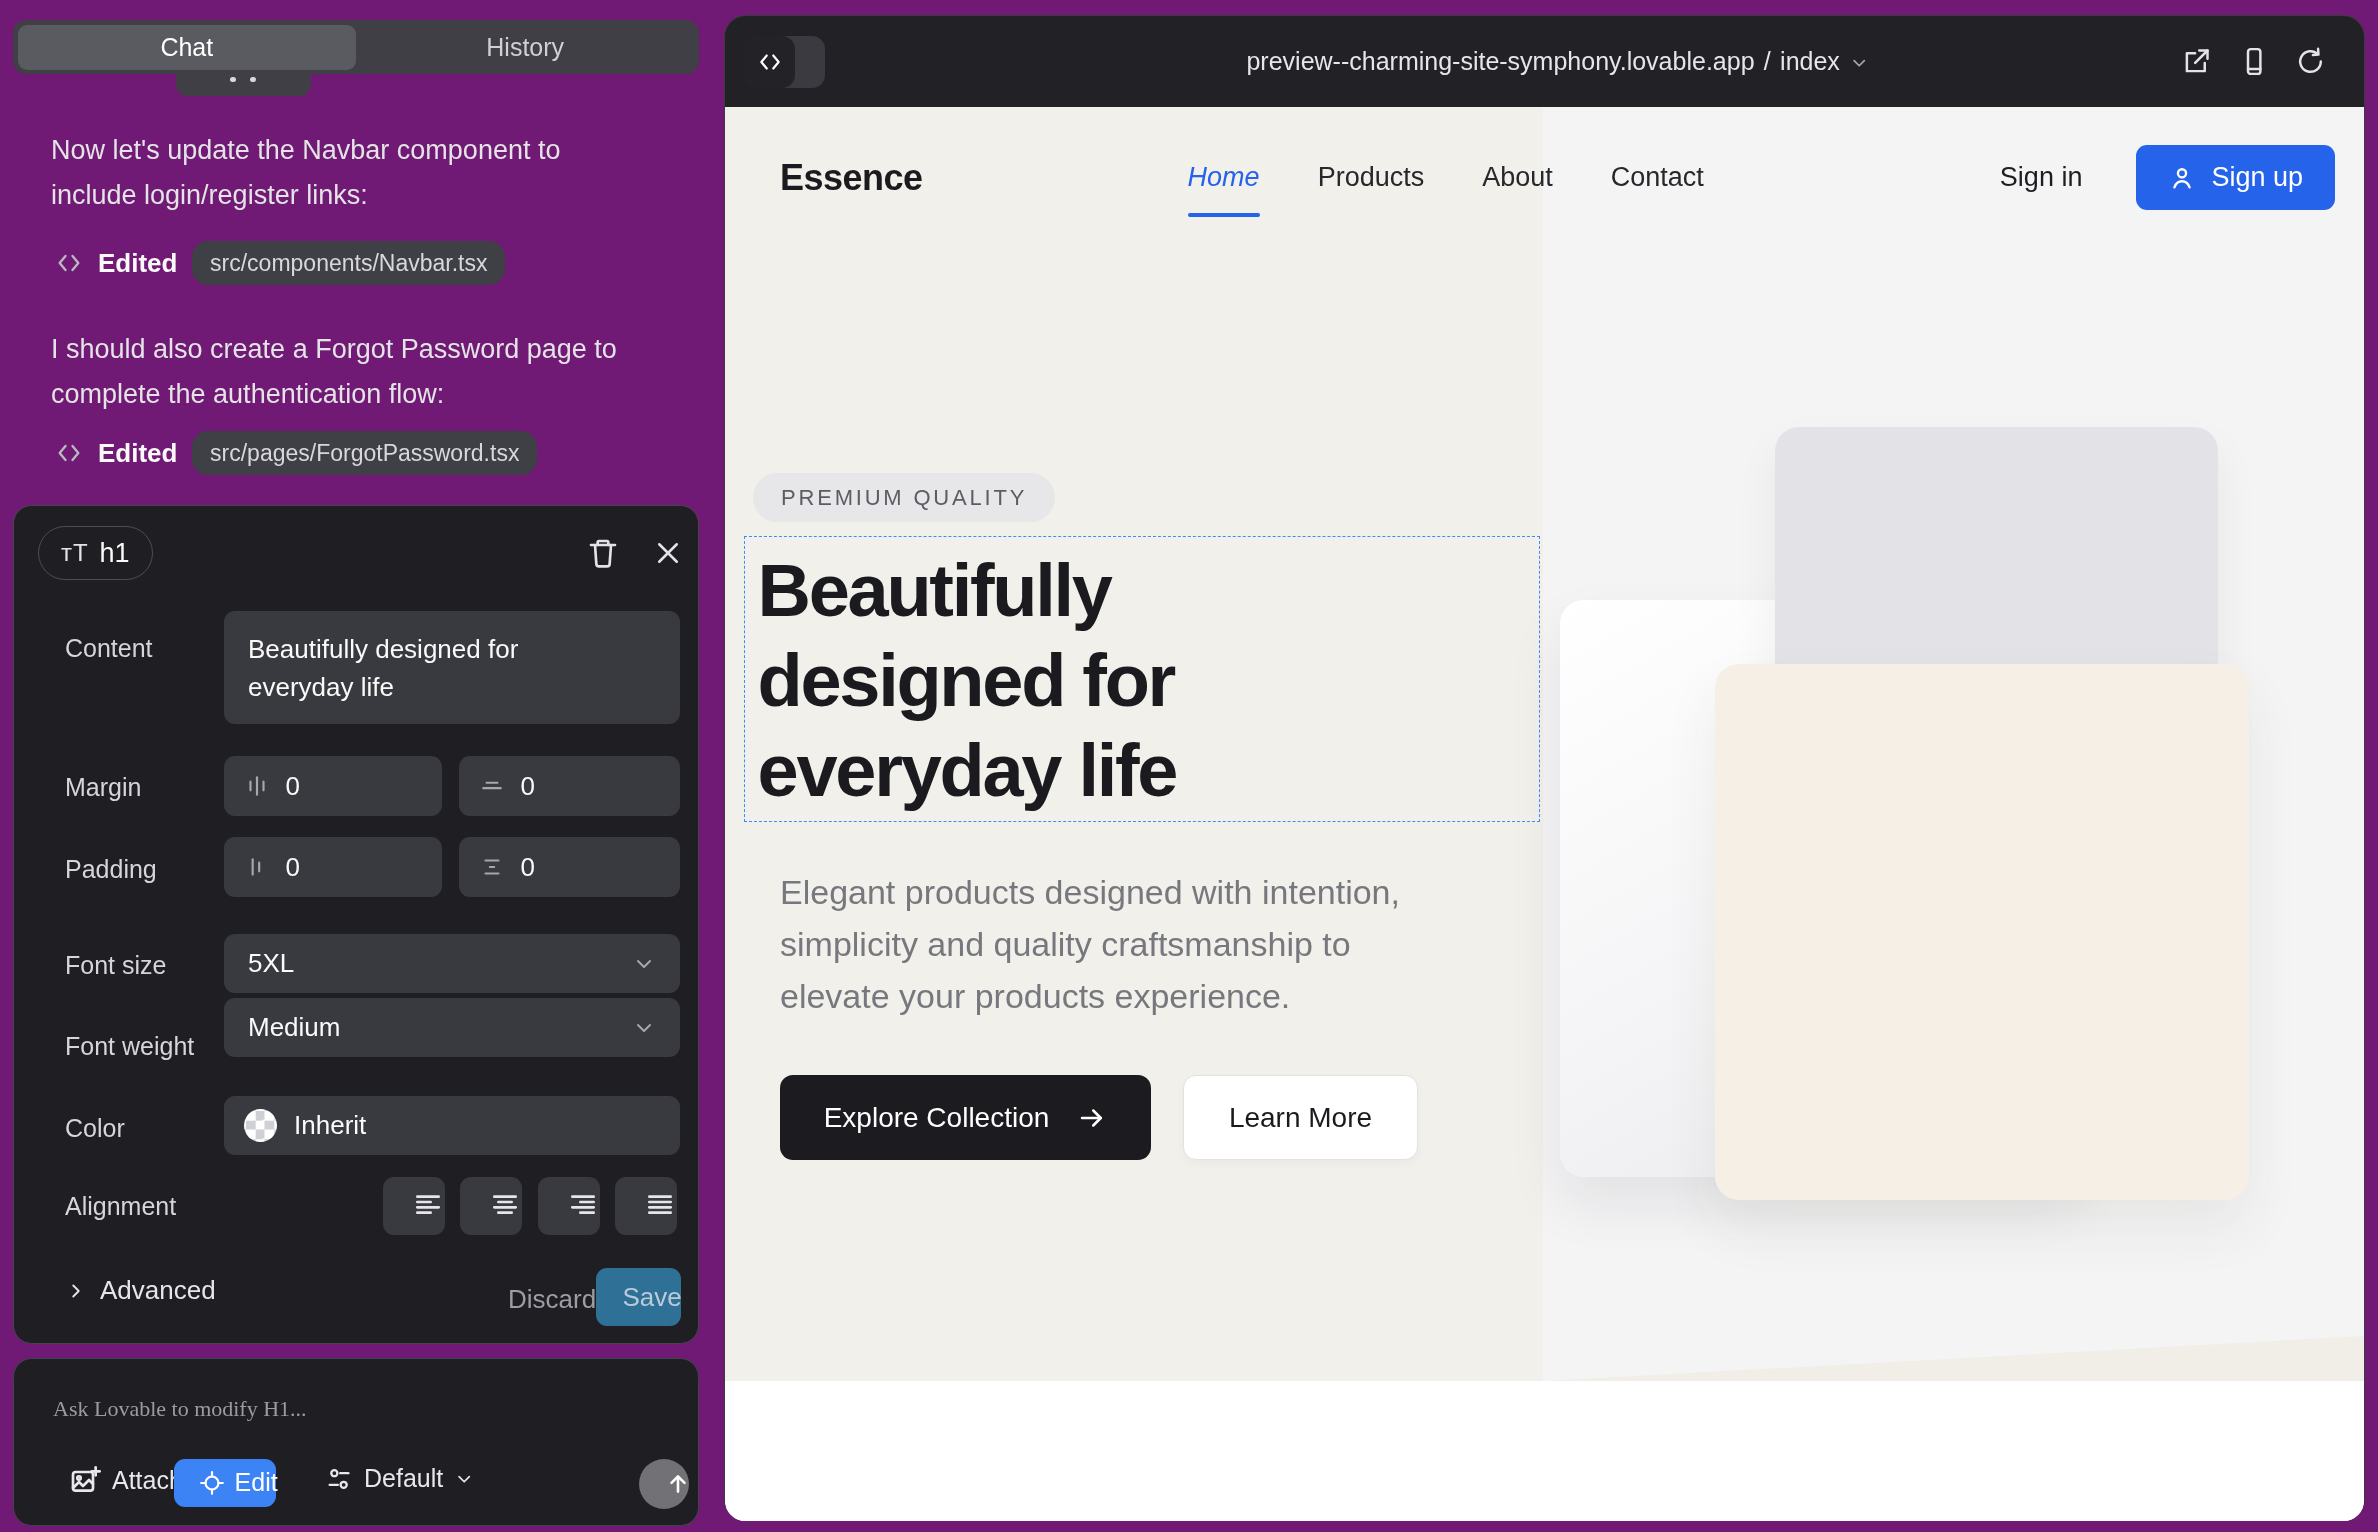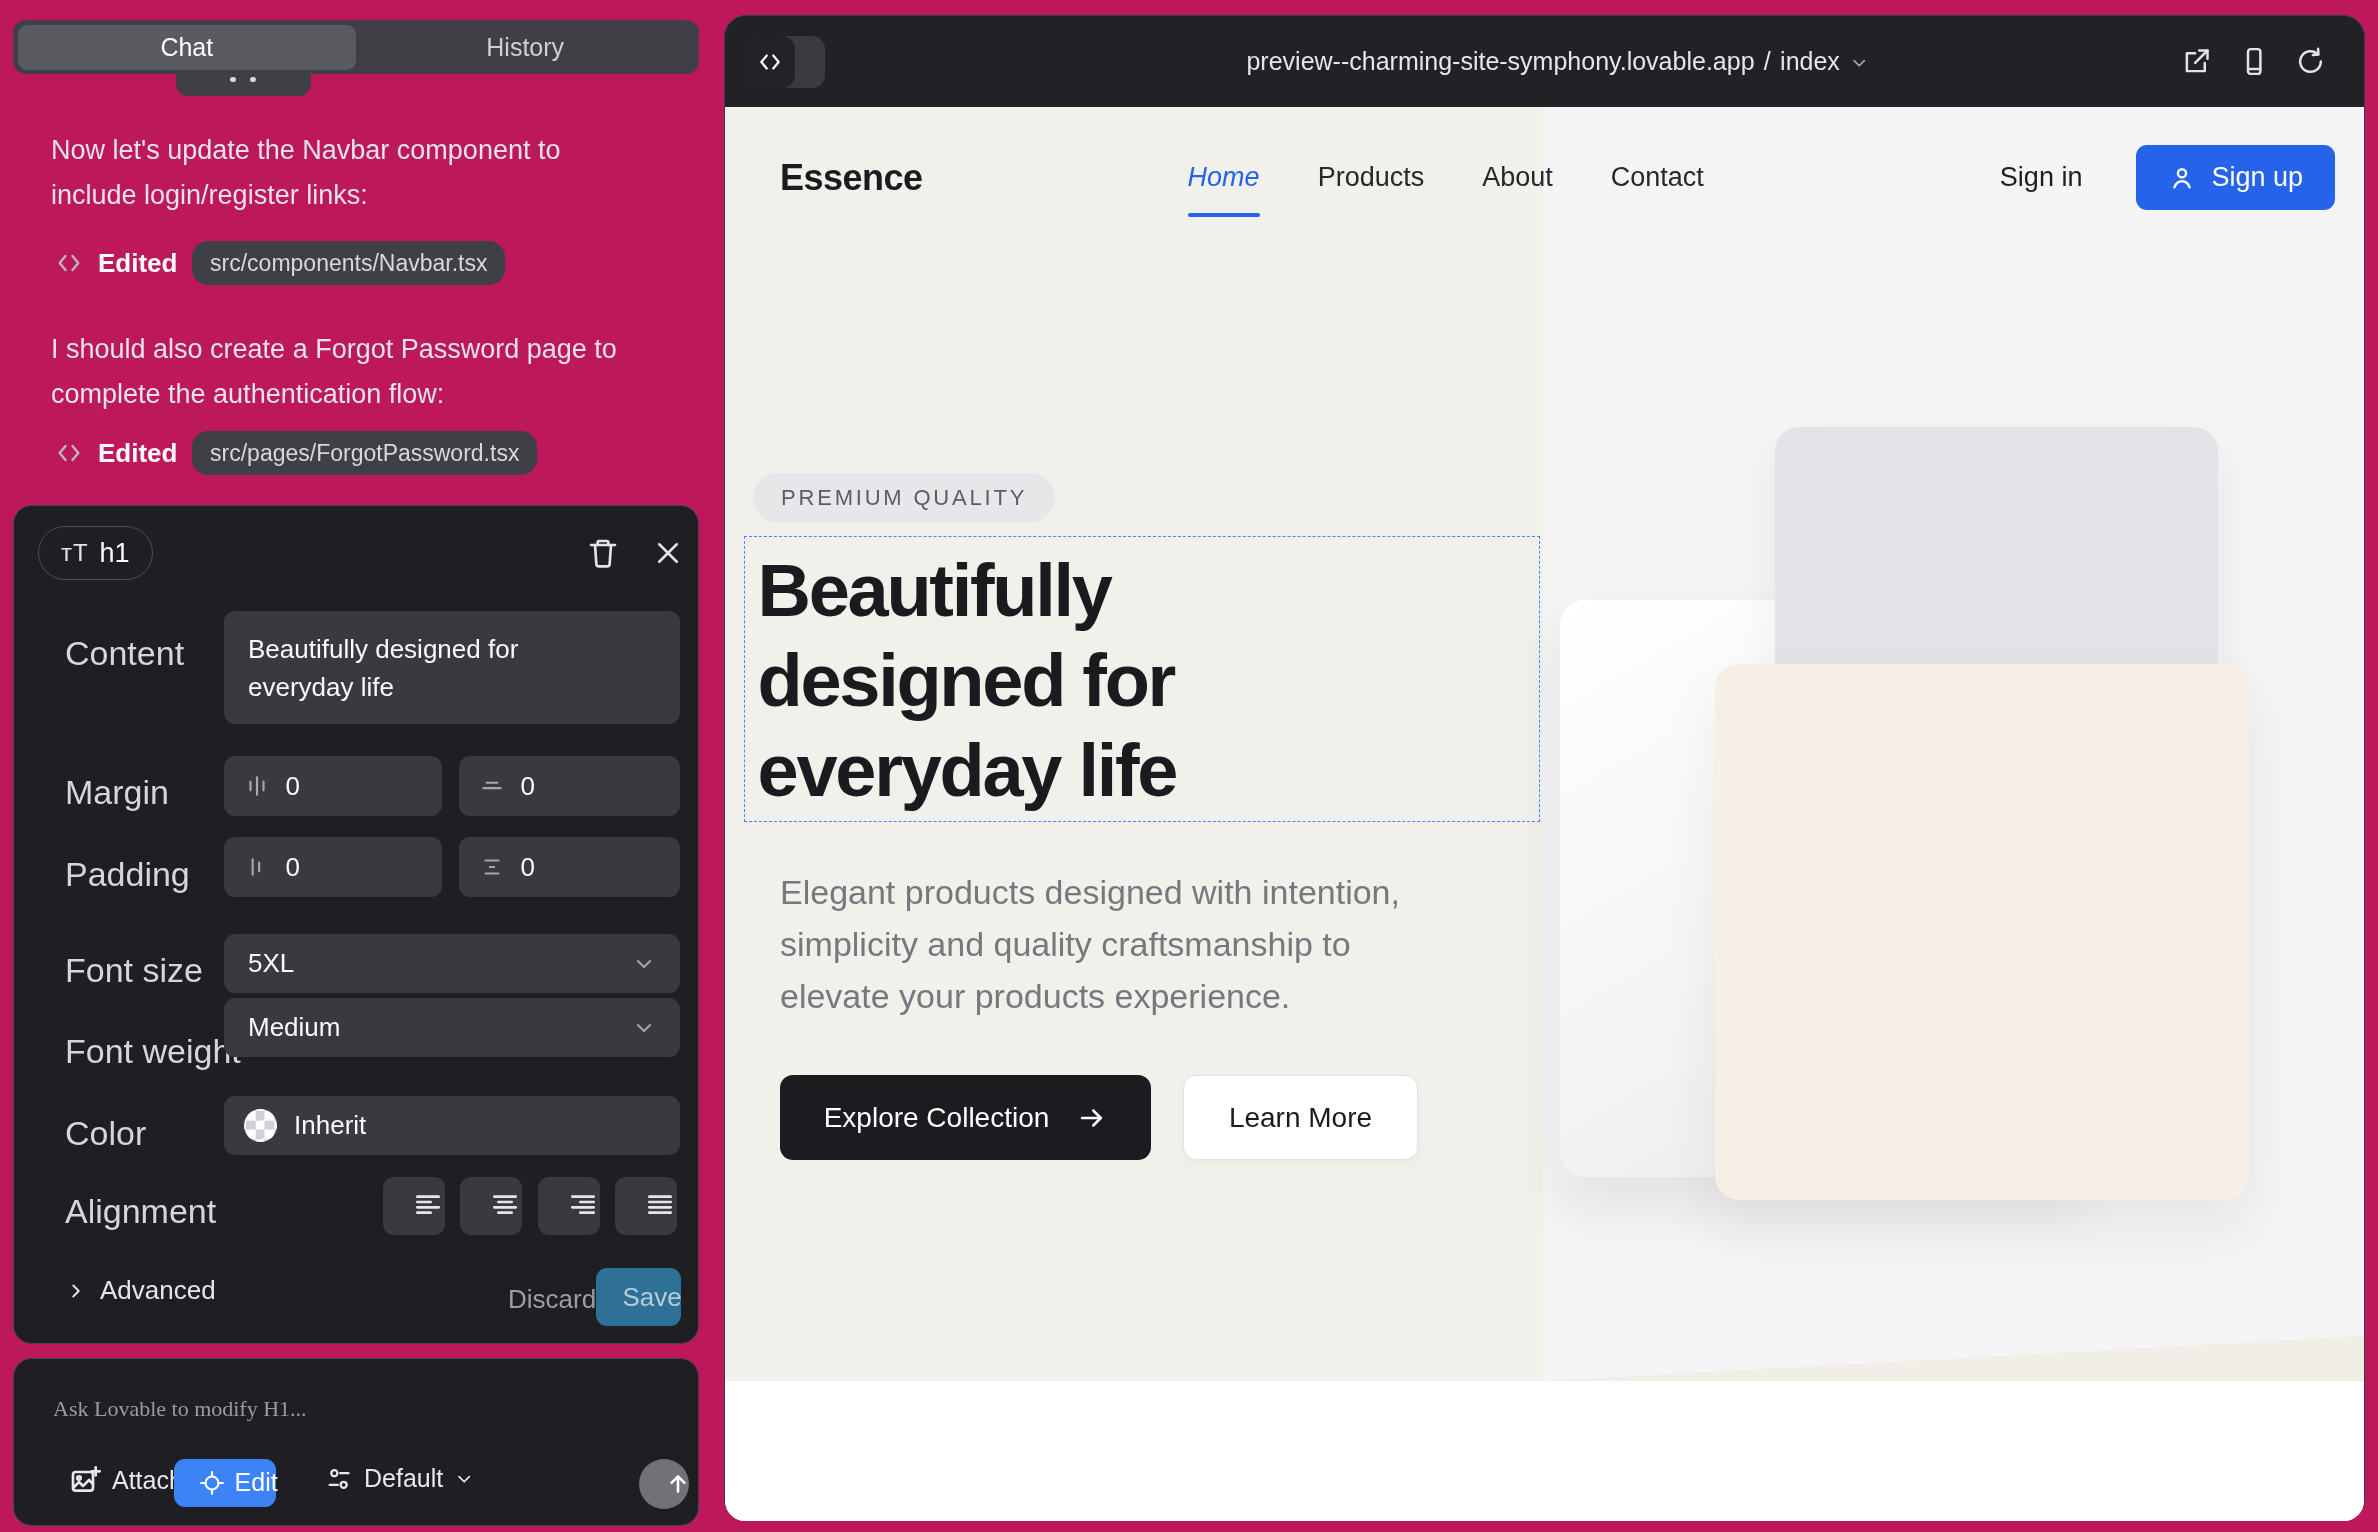--- a/index.html
+++ b/index.html
@@ -1,18 +1,18 @@
 <!DOCTYPE html>
 <html style="font-size:15px"><head>
 <meta charset="utf-8">
 <style>
   * { margin:0; padding:0; box-sizing:border-box; }
   html,body { background:#0e0e10; }
   body { font-family:"Liberation Sans", sans-serif; }
-  .app { position:relative; width:2378px; height:1532px; background:#be185d; overflow:hidden; }
+  .app { position:relative; width:2378px; height:1532px; background:#701a75; overflow:hidden; }
   .abs { position:absolute;padding-left:27px; }
   svg { display:block; }
 
   
   .tabbar { left:13px; top:20.4px; width:686px; height:54px; background:#3f3f45; border-radius:13px; display:flex; padding:4.6px; }
   .tab { flex:1; display:flex; align-items:center; justify-content:center; font-size:25px; color:#cfcfd4; border-radius:9.3px; }
   .tab.active { background:#5a5a61; color:#ffffff; }
   .clipped-pill { left:176px; top:74px; width:135px; height:22px; background:#3f3f45; border-radius:0 0 12px 12px; }
   .clipped-pill i { position:absolute; top:2.8px; width:5.6px; height:5.6px; border-radius:50%; background:#d9d9dd; }
   .msg { left:24px; width:594px; font-size:27px; line-height:45px; color:#e4e4e6; }
@@ -21,21 +21,21 @@
   .chip-row .code { color:#b9b9bf; }
   .chip-row .edited { font-size:26px; font-weight:bold; color:#fafafa; }
   .file-chip { background:#3f3f46; border-radius:16px; padding:8.3px 17.6px; font-size:23px; color:#d8d8dc; }
 
   
   .panel { left:13px; top:505px; width:686px; height:839px; background:#1f1f23; border:1.9px solid #45454d; border-radius:18.6px; }
   .tag-badge { left:24px; top:20.4px; height:54px; border:1.9px solid #4c4c54; border-radius:927px; display:flex; align-items:center; gap:11px; padding:0 22px; }
   .tag-badge .ticon { font-size:24px; color:#e4e4e7; letter-spacing:0.9px; }
   .tag-badge .tag { font-size:27px; color:#fafafa; }
   .icon-btn { width:41px; height:41px; display:flex; align-items:center; justify-content:center; color:#e4e4e7; }
-  .row-label { left:24px; font-size:34px; color:#d6d6da; }
+  .row-label { left:24px; font-size:25px; color:#d6d6da; }
   .field { background:#393940; border-radius:11px; display:flex; align-items:center; color:#fafafa; font-size:26px; }
   .field .ficon { color:#a6a6ae; margin-right:15px; }
   .content-box { left:210px; top:105px; width:456px; height:113px; background:#393940; border-radius:11px; padding:18.6px 24px; font-size:26px; line-height:38px; color:#fafafa; }
   .mini { height:60px; padding:0 20.4px; }
   .select { left:210px; top:0; width:456px; height:59px; padding:0 24px; justify-content:space-between; }
   .chev { color:#a6a6ae; }
   .align-btn { width:62px; height:58px; background:#393940; border-radius:11px; display:flex; align-items:center; justify-content:center; color:#e6e6ea; }
   .checker { width:33px; height:33px; border-radius:50%; margin-right:16.7px;
              background:conic-gradient(#cfcfd6 25%, #ffffff 0 50%, #cfcfd6 0 75%, #ffffff 0);
              background-size:18.6px 18.6px; background-position:1.9px 1.9px; }

